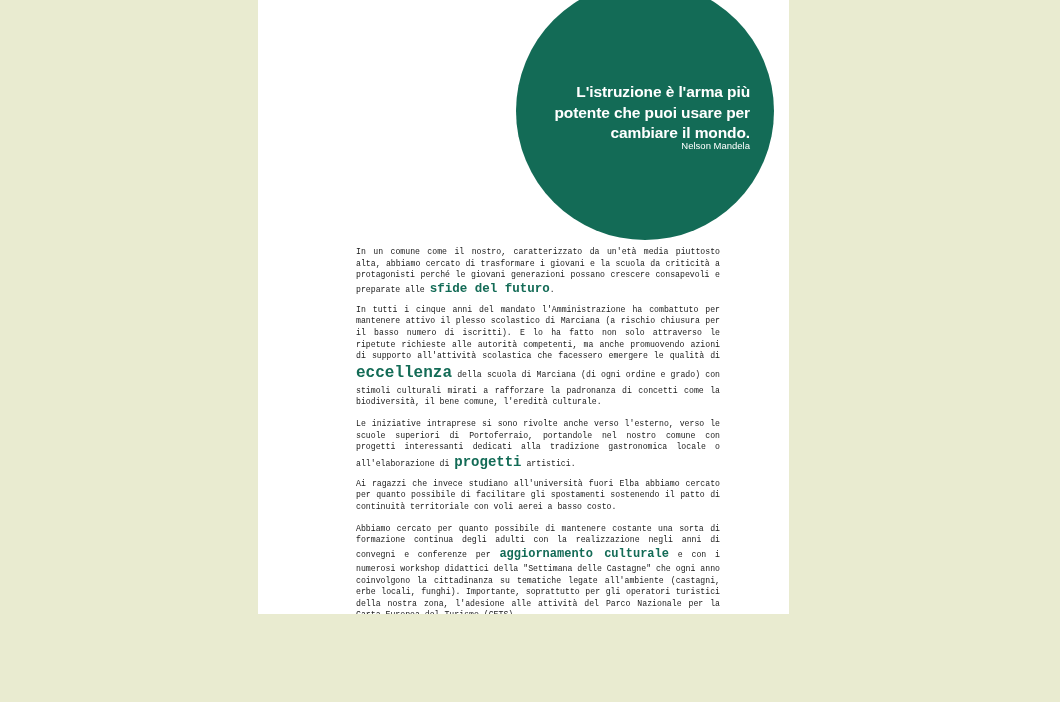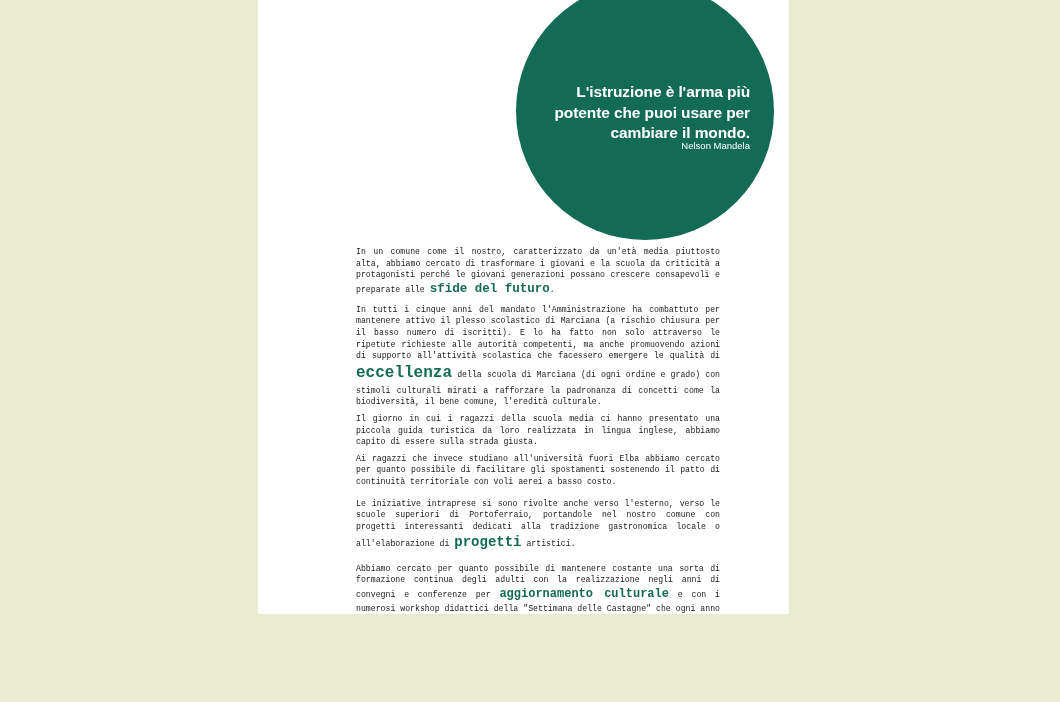--- a/index.html
+++ b/index.html
@@ -88,19 +88,18 @@
 <div id="page">
 
   <div id="quote-circle">
     <div id="quote-text">L'istruzione è l'arma più potente che puoi usare per cambiare il mondo.</div>
     <div id="quote-author">Nelson Mandela</div>
   </div>
 
   <div id="body-col">
       <div class="para"><span>In un comune come il nostro, caratterizzato da un'età media piuttosto alta, abbiamo cercato di trasformare i giovani e la scuola da criticità a protagonisti perché le giovani generazioni possano crescere consapevoli e preparate alle </span><span class="hl s1">sfide del futuro</span><span>.</span></div>
       <div class="para"><span>In tutti i cinque anni del mandato l'Amministrazione ha combattuto per mantenere attivo il plesso scolastico di Marciana (a rischio chiusura per il basso numero di iscritti). E lo ha fatto non solo attraverso le ripetute richieste alle autorità competenti, ma anche promuovendo azioni di supporto all'attività scolastica che facessero emergere le qualità di </span><span class="hl s2">eccellenza</span><span> della scuola di Marciana (di ogni ordine e grado) con stimoli culturali mirati a rafforzare la padronanza di concetti come la biodiversità, il bene comune, l'eredità culturale.</span></div>
-      <div class="para"><span>Il giorno in cui i ragazzi della scuola media ci hanno presentato una piccola guida turistica da loro realizzata in lingua inglese, abbiamo capito di essere sulla strada giusta.</span></div>
+      <div class="para gap"><span>Le iniziative intraprese si sono rivolte anche verso l'esterno, verso le scuole superiori di Portoferraio, portandole nel nostro comune con progetti interessanti dedicati alla tradizione gastronomica locale o all'elaborazione di </span><span class="hl s4">progetti</span><span> artistici.</span></div>
       <div class="para"><span>Ai ragazzi che invece studiano all'università fuori Elba abbiamo cercato per quanto possibile di facilitare gli spostamenti sostenendo il patto di continuità territoriale con voli aerei a basso costo.</span></div>
-      <div class="para gap"><span>Le iniziative intraprese si sono rivolte anche verso l'esterno, verso le scuole superiori di Portoferraio, portandole nel nostro comune con progetti interessanti dedicati alla tradizione gastronomica locale o all'elaborazione di </span><span class="hl s4">progetti</span><span> artistici.</span></div>
       <div class="para gap"><span>Abbiamo cercato per quanto possibile di mantenere costante una sorta di formazione continua degli adulti con la realizzazione negli anni di convegni e conferenze per </span><span class="hl s5">aggiornamento culturale</span><span> e con i numerosi workshop didattici della "Settimana delle Castagne" che ogni anno coinvolgono la cittadinanza su tematiche legate all'ambiente (castagni, erbe locali, funghi). Importante, soprattutto per gli operatori turistici della nostra zona, l'adesione alle attività del Parco Nazionale per la Carta Europea del Turismo (CETS).</span></div>
     </div>
 
 </div>
 
 </body></html>

